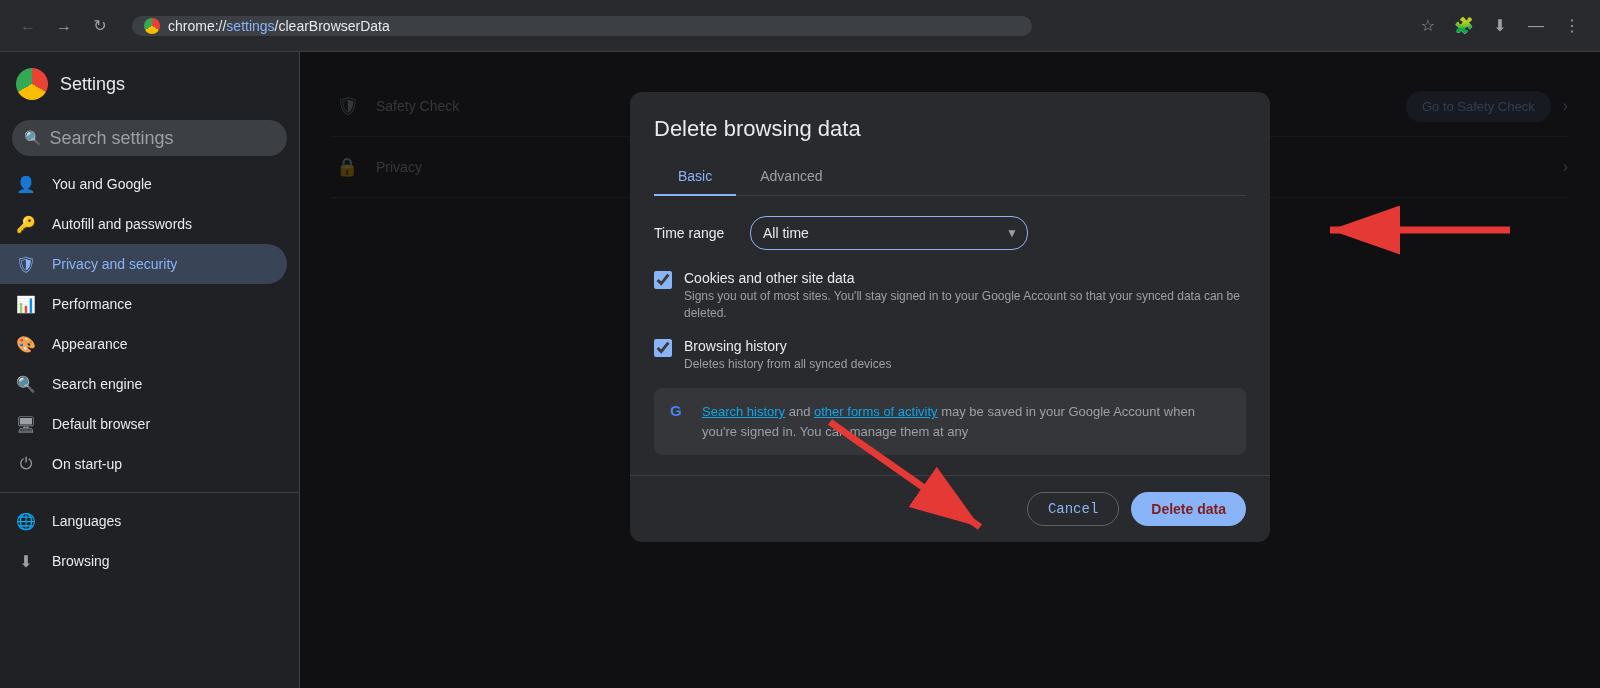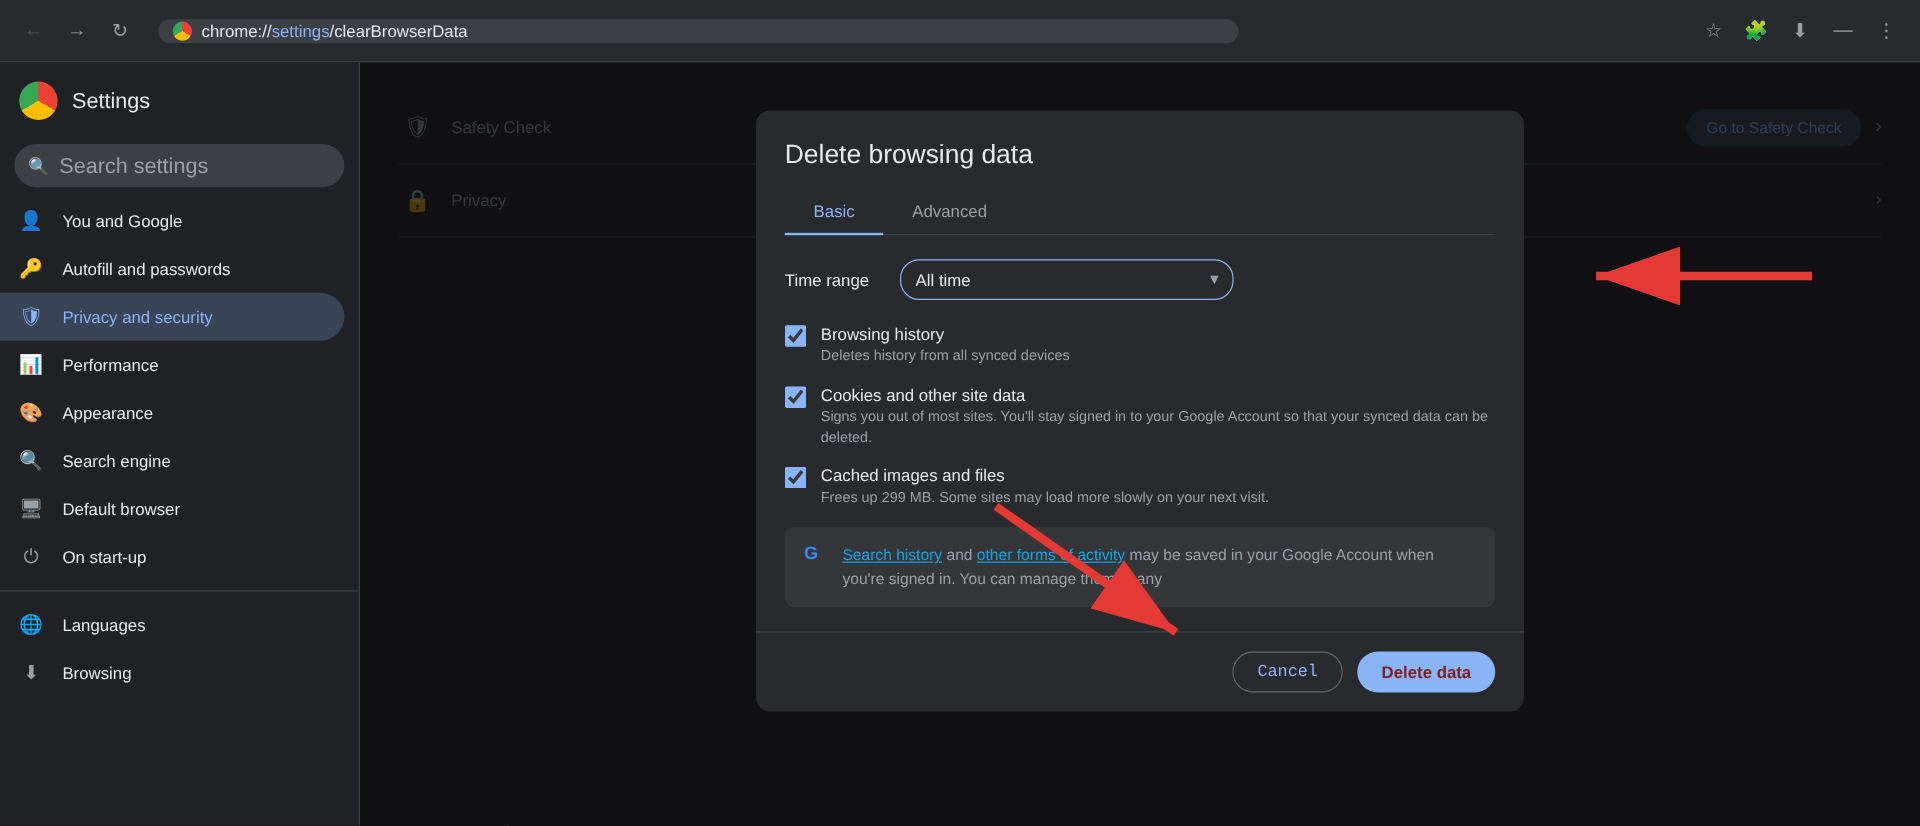--- a/index.html
+++ b/index.html
@@ -540,40 +540,33 @@
                 <option>Last 4 weeks</option>
                 <option selected="">All time</option>
               </select>
               <span class="select-arrow">▼</span>
             </div>
           </div>
 
           <div class="checkbox-item">
             <input type="checkbox" checked="" style="">
             <div class="checkbox-content">
+              <div class="checkbox-label">Cookies and other site data</div>
+              <div class="checkbox-desc">Signs you out of most sites. You'll stay signed in to your Google Account so that your synced data can be deleted.</div>
+            </div>
+          </div>
+
+          <div class="checkbox-item">
+            <input type="checkbox" checked="" style="">
+            <div class="checkbox-content">
               <div class="checkbox-label">Browsing history</div>
               <div class="checkbox-desc">Deletes history from all synced devices</div>
             </div>
           </div>
 
-          <div class="checkbox-item">
-            <input type="checkbox" checked="" style="">
-            <div class="checkbox-content">
-              <div class="checkbox-label">Cookies and other site data</div>
-              <div class="checkbox-desc">Signs you out of most sites. You'll stay signed in to your Google Account so that your synced data can be deleted.</div>
-            </div>
-          </div>
-
-          <div class="checkbox-item">
-            <input type="checkbox" checked="" style="">
-            <div class="checkbox-content">
-              <div class="checkbox-label">Cached images and files</div>
-              <div class="checkbox-desc">Frees up 299 MB. Some sites may load more slowly on your next visit.</div>
-            </div>
-          </div>
 
           <div class="info-box">
             <span class="google-g">G</span>
             <div class="info-text">
               <a>Search history</a>
               <span> and </span>
               <a>other forms of activity</a>
               <span> may be saved in your Google Account when you're signed in. You can manage them at any</span>
             </div>
           </div>

